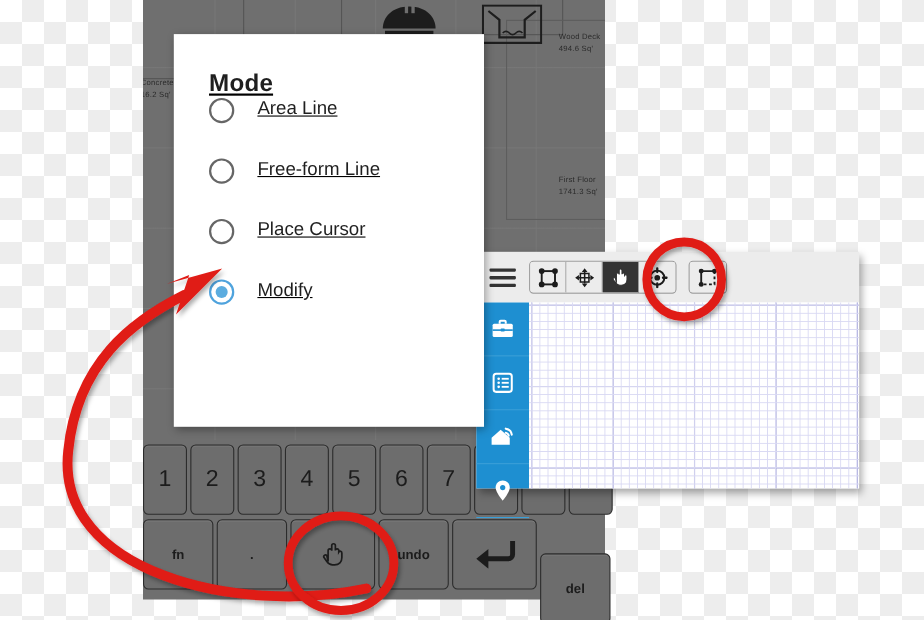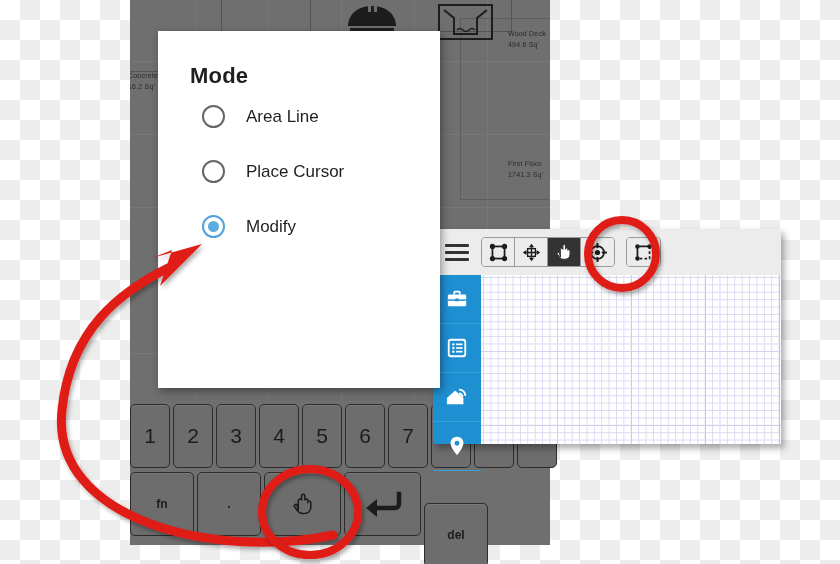--- a/index.html
+++ b/index.html
@@ -81,27 +81,27 @@
       linear-gradient(to bottom,#d9d9f3 1px,transparent 1px),
       linear-gradient(to right,#9a9ad4 1px,transparent 1px),
       linear-gradient(to bottom,#9a9ad4 1px,transparent 1px);
     background-size:7.4px 7.4px,7.4px 7.4px,74px 74px,74px 74px;
     background-position:2px 2px,2px 2px,2px 2px,2px 2px;
   }
 
   
   #dialog{
     position:absolute;left:158px;top:31px;width:282px;height:357px;
-    background:#fff;box-shadow:2px 3px 8px rgba(0,0,0,.38);
+    background:#fff;box-shadow:2px 3px 8px rgba(0,0,0,.38);text-decoration:underline;
   }
   #dialog h1{
     margin:0;padding:32px 0 0 32px;font-size:22px;font-weight:bold;color:#1f1f1f;
     letter-spacing:.2px;
   }
-  .opt{display:flex;align-items:center;height:55px;padding-left:44px;}
+  .opt{display:flex;align-items:flex-start;height:55px;padding-left:32px;}
   .radio{
     width:23px;height:23px;border-radius:50%;border:2px solid #666;
     box-sizing:border-box;flex:0 0 auto;position:relative;
   }
   .radio.checked{border-color:#4fa3dd;border-width:2px;}
   .radio.checked::after{
     content:"";position:absolute;left:50%;top:50%;width:11px;height:11px;
     margin:-5.5px 0 0 -5.5px;border-radius:50%;background:#5bacdf;
   }
   .opt span.lbl{margin-left:21px;font-size:17px;color:#1f1f1f;}
@@ -160,20 +160,21 @@
         <div class="key" style="width: 38px; height: 62px;">0</div>
       </div>
     <div class="krow" id="krow-fn" style="top:72px;">
         <div class="key small" style="width: 62px; height: 62px;">fn</div>
         <div class="key small" style="width: 62px; height: 62px;">.</div>
         <div class="key small" style="width: 75px; height: 62px;">
           <svg width="26" height="28" viewBox="0 0 22 22">
             <path d="M7 16.5 V8.2 a1.4 1.4 0 0 1 2.8 0 V4.2 a1.4 1.4 0 0 1 2.8 0 V8 a1.3 1.3 0 0 1 2.6 0 v1.2 a1.3 1.3 0 0 1 2.4 .8 v3.4 c0 3.4 -2.2 5.6 -5.6 5.6 h-1.6 c-2.2 0 -3.2 -1 -4.4 -2.6 L4 13.6 a1.3 1.3 0 0 1 2 -1.7 Z" fill="none" stroke="#1c1c1c" stroke-width="1.3"></path>
           </svg>
         </div>
+        <div class="key small" style="width: 62px; height: 62px;">undo</div>
         <div class="key small" style="width: 75px; height: 62px;">
           <svg width="40" height="26" viewBox="0 0 40 26">
             <path d="M36 3 V13 a4 4 0 0 1 -4 4 H12" fill="none" stroke="#1c1c1c" stroke-width="4.5" stroke-linecap="square"></path>
             <path d="M14 8 L3 17 L14 26 Z" fill="#1c1c1c"></path>
           </svg>
         </div>
         <div class="key small" style="width: 62px; height: 62px; margin-top: 31px;">del</div>
       </div>
   </div>
 </div>
@@ -268,20 +269,24 @@
 
 <div id="dialog">
   <h1>Mode</h1>
   <div id="opts">
       <div class="opt">
         <div class="radio"></div>
         <span class="lbl">Area Line</span>
       </div>
       <div class="opt">
         <div class="radio"></div>
+        <span class="lbl">Free-form Line</span>
+      </div>
+      <div class="opt">
+        <div class="radio"></div>
         <span class="lbl">Place Cursor</span>
       </div>
       <div class="opt">
         <div class="radio checked"></div>
         <span class="lbl">Modify</span>
       </div>
     </div>
 </div>
 
 <svg id="anno">

